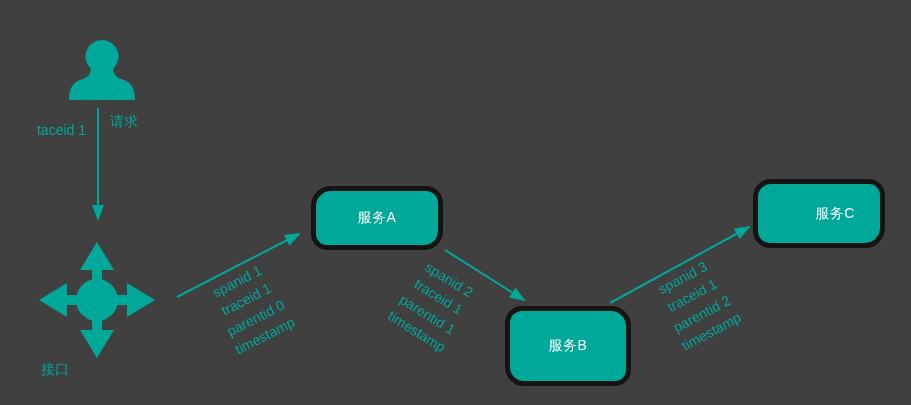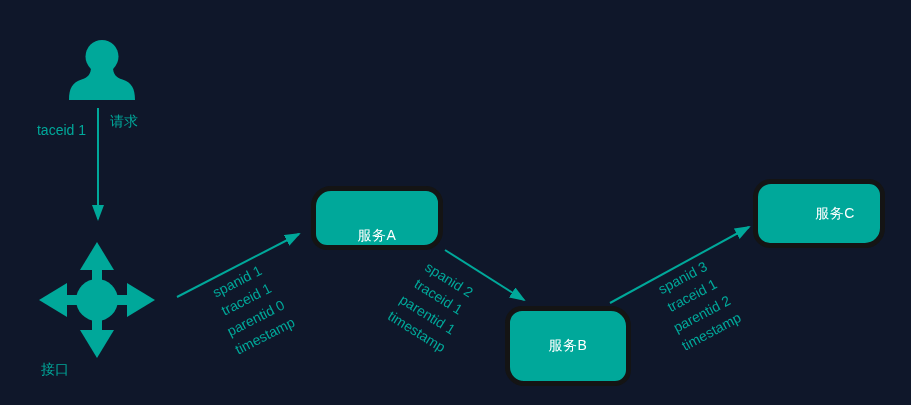--- a/index.html
+++ b/index.html
@@ -4,21 +4,21 @@
 <style>
   :root{
     --teal:#00a89a;
     --ink:#141414;
     --box-text:#ffffff;
   }
   html,body{margin:0;padding:0;background:#fff;}
   .canvas{
     position:relative;
     width:911px;height:405px;
-    background:#0f172a;
+    background:#404040;
     overflow:hidden;
     font-family:"Liberation Sans","DejaVu Sans",sans-serif;
   }
   .overlay{position:absolute;left:0;top:0;width:911px;height:405px;}
   .lbl{
     position:absolute;
     color:var(--teal);
     font-size:14px;
     line-height:1.2;
     white-space:nowrap;
@@ -93,21 +93,21 @@
         <path d="M58,0 L75,28 L41,28 Z"></path>
         <path d="M58,116 L75,88 L41,88 Z"></path>
         <path d="M0,58 L28,41 L28,75 Z"></path>
         <path d="M116,58 L88,41 L88,75 Z"></path>
       </g>
     </svg>
   </div>
 
   <div class="lbl" style="left:33px;top:361px;margin-left:8px;">接口</div>
 
-  <div class="service-box a" style="left:311px;top:186px;width:132px;height:64px;align-items:flex-end;">
+  <div class="service-box a" style="left:311px;top:186px;width:132px;height:64px;">
     <span>服务A</span>
   </div>
   <div class="service-box b" style="left:505px;top:306px;width:126px;height:80px;">
     <span>服务B</span>
   </div>
   <div class="service-box c" style="left:753px;top:179px;width:132px;height:69px;">
     <span>服务C</span>
   </div>
 
   <div class="span-block r1">

